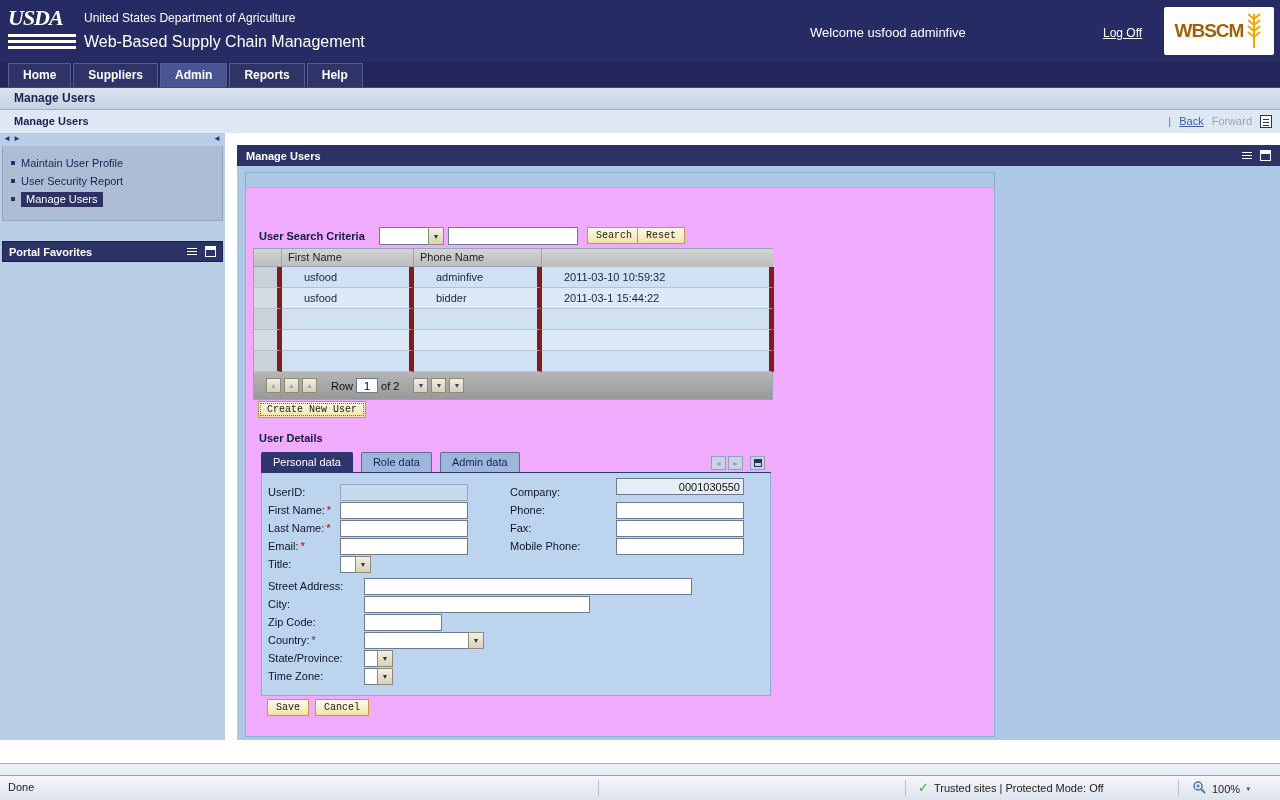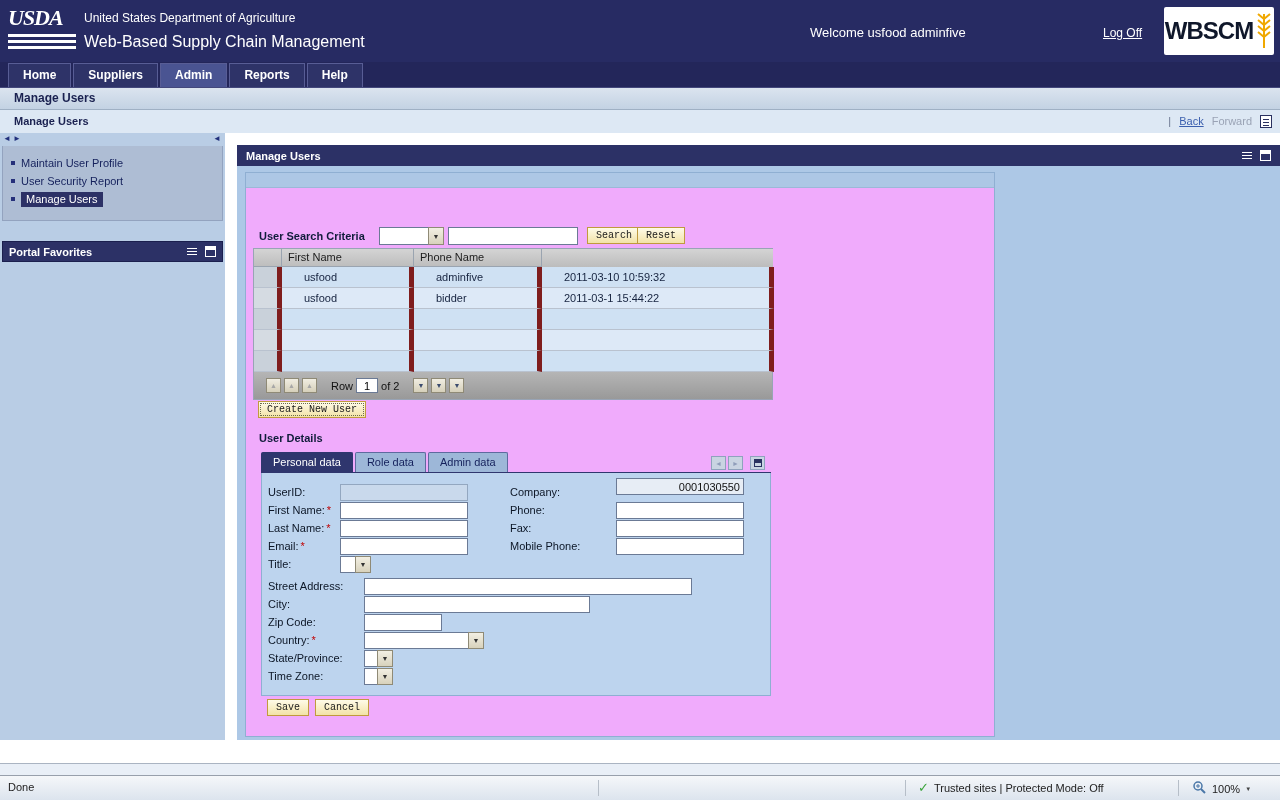--- a/index.html
+++ b/index.html
@@ -10,21 +10,21 @@
   
   .header{position:absolute;left:0;top:0;width:1280px;height:62px;background:#272b63;color:#fff}
   .usda-logo{position:absolute;left:8px;top:5px;width:68px;height:52px}
   .usda-text{font-family:"Liberation Serif",serif;font-weight:bold;font-style:italic;font-size:22px;color:#fff;letter-spacing:-1px}
   .usda-stripes div{height:3px;background:#fff;margin-top:3px}
   .hdr-agency{position:absolute;left:84px;top:11px;font-size:12px}
   .hdr-app{position:absolute;left:84px;top:33px;font-size:16px}
   .hdr-welcome{position:absolute;left:810px;top:25px;font-size:13px}
   .hdr-logoff{position:absolute;left:1103px;top:26px;font-size:12px;color:#fff;text-decoration:underline;cursor:pointer}
   .wbscm-logo{position:absolute;right:6px;top:7px;width:110px;height:48px;background:#fff;border-radius:2px;display:flex;align-items:center;justify-content:center;gap:2px}
-  .wbscm-text{color:#0f172a;font-weight:bold;font-size:24px;letter-spacing:-1px}
+  .wbscm-text{color:#a16207;font-weight:bold;font-size:19px;letter-spacing:-1px}
 
   
   .navbar{position:absolute;left:0;top:62px;width:1280px;height:26px;background:#23265a;border-bottom:1px solid #43487c;display:flex;align-items:flex-end;padding-left:8px}
   .tab{height:24px;line-height:22px;padding:0 14px;margin-right:2px;background:#2e3368;border:1px solid #585d95;border-bottom:none;color:#fff;font-weight:bold;font-size:12px;cursor:pointer}
   .tab.active{background:#4a5492}
 
   
   .subbar{position:absolute;left:0;top:88px;width:1280px;height:22px;background:linear-gradient(#dbe4ef,#c3d2e3);border-bottom:1px solid #9fb0c4;line-height:21px;padding-left:14px;font-weight:bold;font-size:12px;color:#1a2150}
   .crumbbar{position:absolute;left:0;top:110px;width:1280px;height:23px;background:#dde8f4;line-height:23px}
   .crumb-title{position:absolute;left:14px;font-weight:bold;color:#1a2150}
@@ -92,21 +92,21 @@
   .pgbtn{width:15px;height:15px;background:linear-gradient(#f0ede2,#d6d0ba);border:1px solid #8f8a76;font-size:7px;display:flex;align-items:center;justify-content:center;cursor:pointer;flex:none}
   .pg-dis{color:#a7a7a7}
   .pg-en{color:#3c4c6e}
   .rowinput{width:22px;height:15px;border:1px solid #6b7a95;background:#fff;font-size:11px;font-family:inherit;text-align:center;padding:0}
   .foot-gap{width:8px}
 
   .ud-title{position:absolute;left:13px;top:259px;font-weight:bold;color:#101c3a}
 
   
   .dtabs{position:absolute;left:15px;top:280px;width:510px;height:20px;border-bottom:1px solid #2f366e;display:flex;align-items:flex-end}
-  .dtab{height:20px;line-height:19px;padding:0 11px;margin-right:2px;border:1px solid #5e6a9e;border-bottom:none;background:#9db7d8;color:#15215c;cursor:pointer;border-radius:2px 2px 0 0}
+  .dtab{height:20px;line-height:19px;padding:0 11px;margin-right:8px;border:1px solid #5e6a9e;border-bottom:none;background:#9db7d8;color:#15215c;cursor:pointer;border-radius:2px 2px 0 0}
   .dtab.active{background:#2f366e;color:#fff;border-color:#2f366e}
   .dtab-ctrl{position:absolute;right:28px;top:3px;display:flex;gap:2px}
   .tsbtn{width:15px;height:14px;background:#c9d4e2;border:1px solid #8fa2bd;color:#8f9dba;font-size:7px;display:flex;align-items:center;justify-content:center;cursor:pointer}
   .detach{position:absolute;right:6px;top:3px;width:15px;height:14px;background:#c9d4e2;border:1px solid #8fa2bd;display:flex;align-items:center;justify-content:center;cursor:pointer}
   .detach .ic-win{width:8px;height:8px;color:#2a3160}
 
   
   .form-panel{position:absolute;left:15px;top:300px;width:510px;height:223px;background:#bdd4ee;border:1px solid #8fafd2;border-top:none}
   .flabel{position:absolute;color:#0c1626;white-space:nowrap}
   .req{color:#c00000;margin-left:2px}

